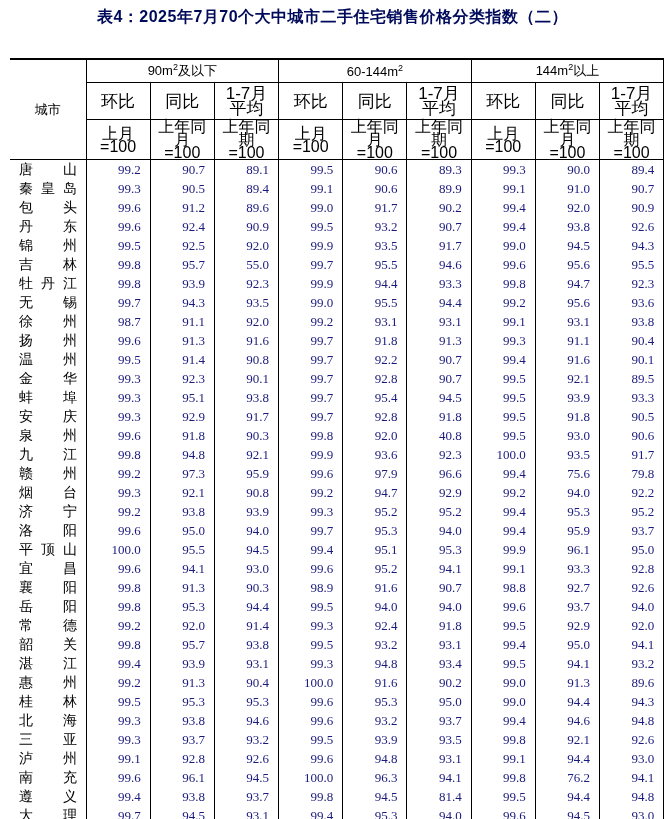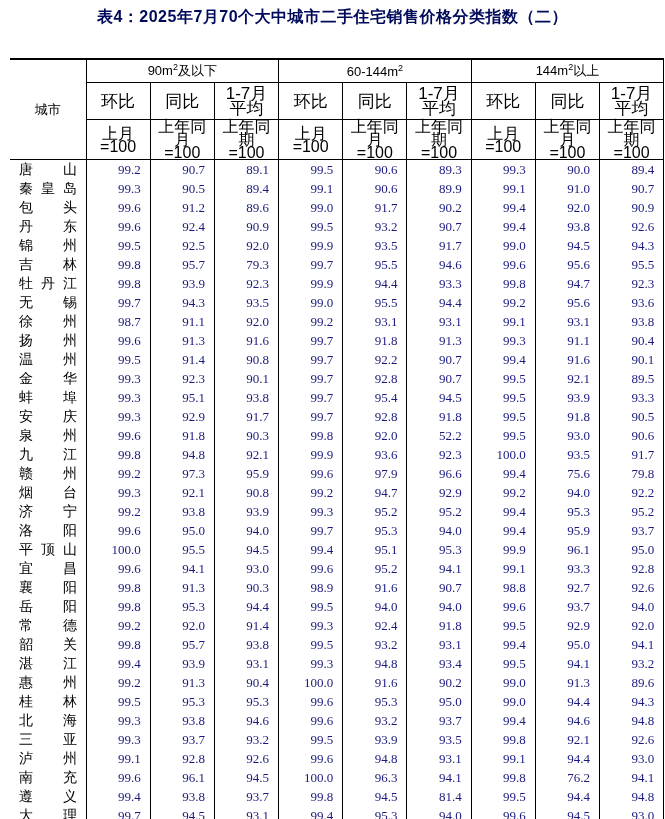--- a/index.html
+++ b/index.html
@@ -257,21 +257,21 @@
         </tr>
         <tr>
           <td class="city-cell">
             <span class="city-inner">
               <span>吉</span>
               <span>林</span>
             </span>
           </td>
           <td class="num-cell">99.8</td>
           <td class="num-cell">95.7</td>
-          <td class="num-cell">79.3</td>
+          <td class="num-cell">55.0</td>
           <td class="num-cell">99.7</td>
           <td class="num-cell">95.5</td>
           <td class="num-cell">94.6</td>
           <td class="num-cell">99.6</td>
           <td class="num-cell">95.6</td>
           <td class="num-cell">95.5</td>
         </tr>
         <tr>
           <td class="city-cell">
             <span class="city-inner">
@@ -414,21 +414,21 @@
             <span class="city-inner">
               <span>泉</span>
               <span>州</span>
             </span>
           </td>
           <td class="num-cell">99.6</td>
           <td class="num-cell">91.8</td>
           <td class="num-cell">90.3</td>
           <td class="num-cell">99.8</td>
           <td class="num-cell">92.0</td>
-          <td class="num-cell">52.2</td>
+          <td class="num-cell">40.8</td>
           <td class="num-cell">99.5</td>
           <td class="num-cell">93.0</td>
           <td class="num-cell">90.6</td>
         </tr>
         <tr>
           <td class="city-cell">
             <span class="city-inner">
               <span>九</span>
               <span>江</span>
             </span>

